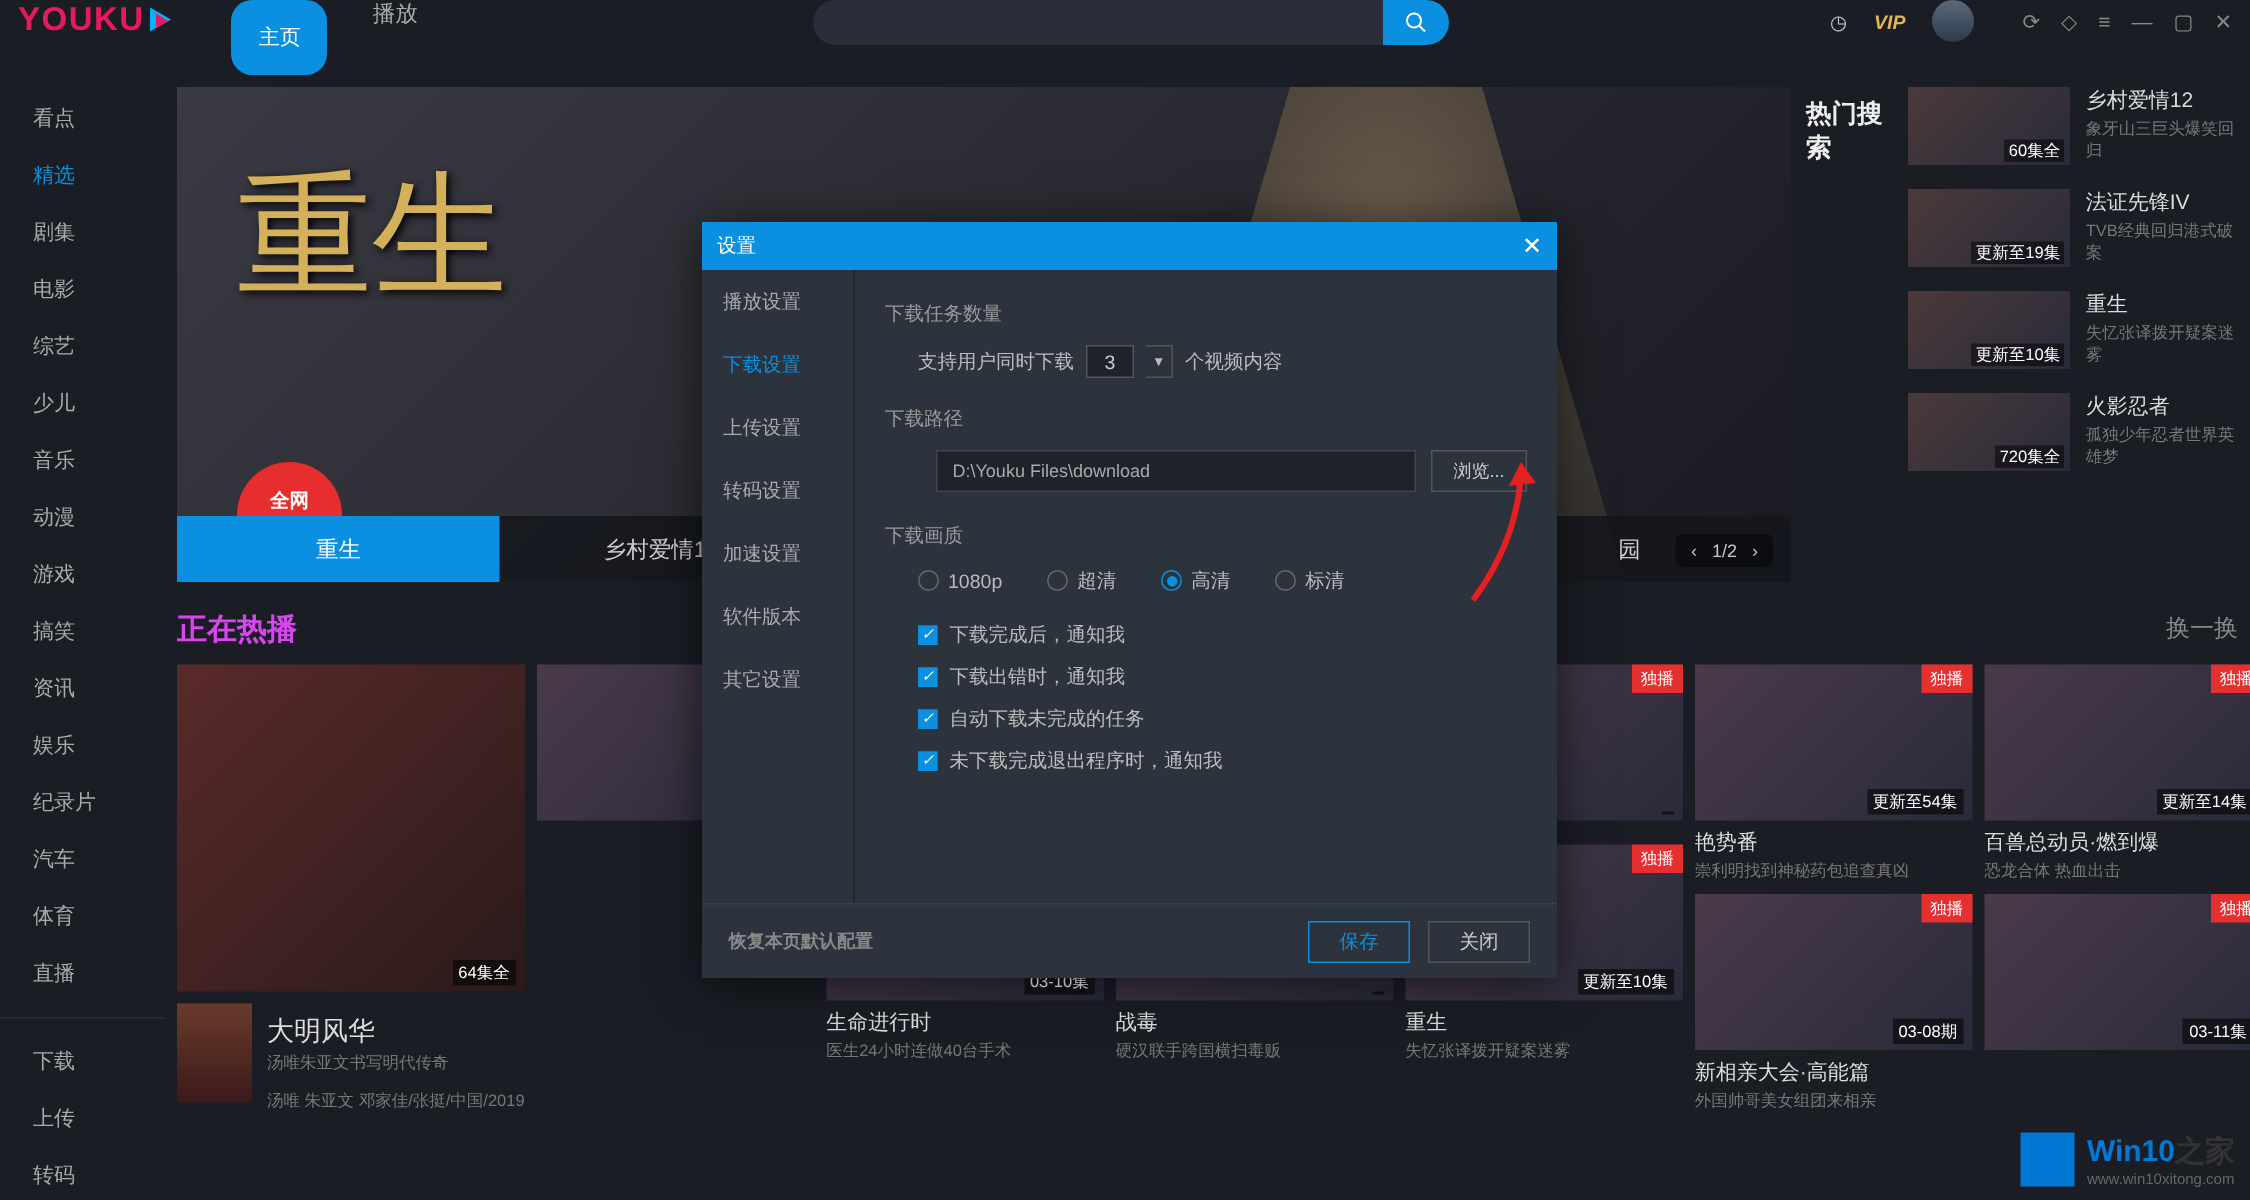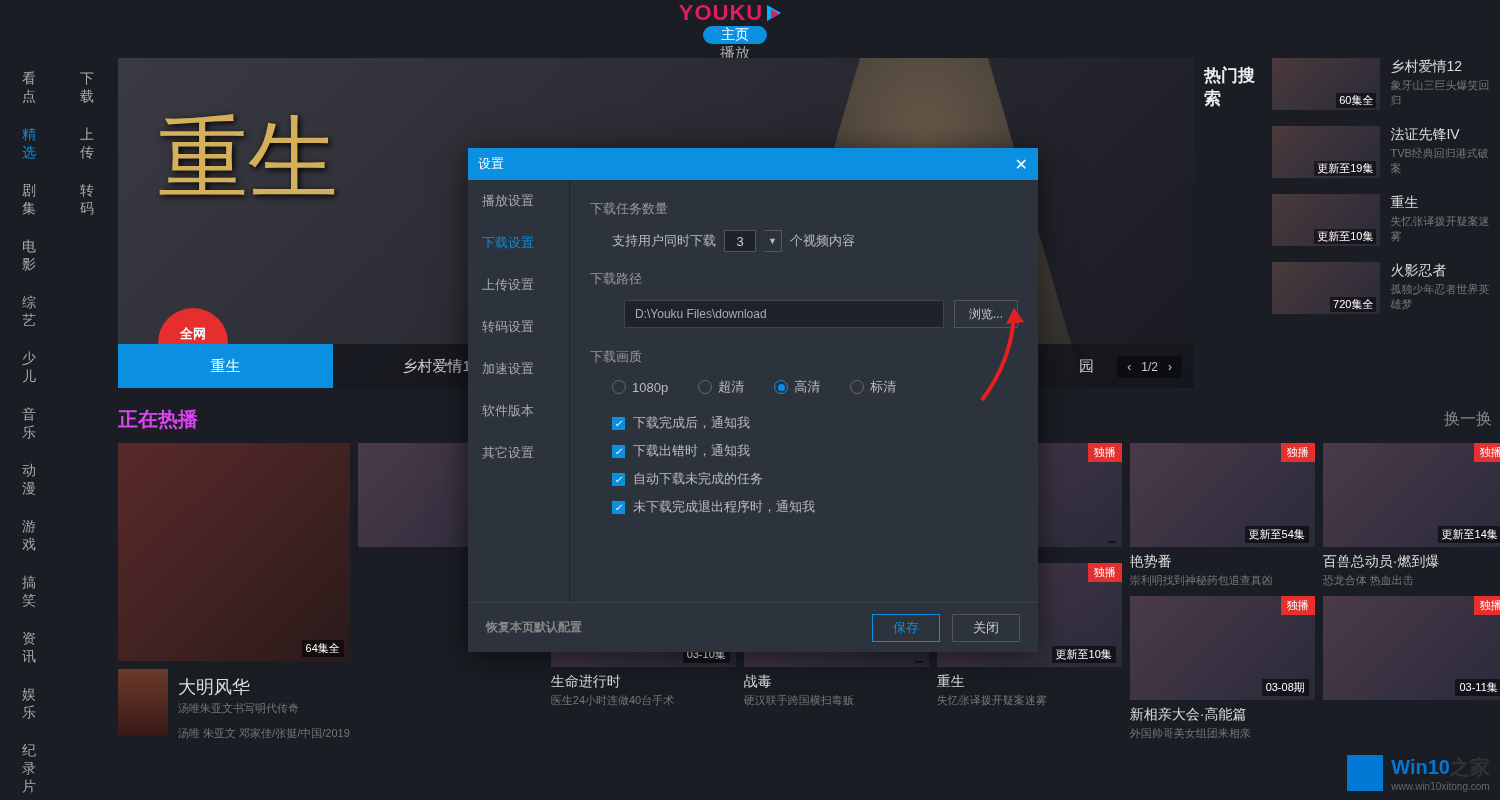--- a/index.html
+++ b/index.html
@@ -1,36 +1,36 @@
 <!DOCTYPE html>
 <html><head>
 <meta charset="utf-8">
 <style>
 * { margin:0; padding:0; box-sizing:border-box; font-family:"Microsoft YaHei",sans-serif; }
 body { background:#1a1d24; color:#c5c8ce; width:1500px; height:800px; overflow:hidden; position:relative; }
-.topbar { height:50px; display:flex; align-items:center; padding:0 12px; background:#1a1d24;flex-direction:column; }
+.topbar { height:50px; display:flex; align-items:flex-start; padding:0 12px; background:#1a1d24; }
 .logo { font-size:22px; font-weight:bold; letter-spacing:1px; margin-right:40px; display:flex; align-items:center; }
 .logo-text { color:#e71a5e; }
 .logo-play { width:0; height:0; border-left:14px solid #00b4ff; border-top:8px solid transparent; border-bottom:8px solid transparent; margin-left:4px; position:relative; }
 .logo-play::after { content:""; position:absolute; left:-10px; top:-4px; width:0; height:0; border-left:8px solid #e71a5e; border-top:5px solid transparent; border-bottom:5px solid transparent; }
-.nav-pill { background:#0b8fe0; color:#fff; padding:0 18px; border-radius:14px; font-size:14px; margin-right:30px; }
+.nav-pill { background:#0b8fe0; color:#fff; padding:16px 18px; border-radius:14px; font-size:14px; margin-right:30px; }
 .nav-link { font-size:15px; color:#aaa; margin-right:30px; }
 .search-wrap { display:flex; align-items:center; margin-left:auto; margin-right:auto; }
 .search-box { width:380px; height:30px; background:#2a2e38; border:none; border-radius:15px 0 0 15px; padding:0 14px; color:#ccc; outline:none; }
 .search-btn { width:44px; height:30px; background:#0b8fe0; border:none; border-radius:0 15px 15px 0; display:flex; align-items:center; justify-content:center; cursor:pointer; }
 .search-btn svg { width:16px; height:16px; stroke:#fff; fill:none; stroke-width:2; }
 .top-right { display:flex; align-items:center; gap:18px; margin-left:20px; }
 .top-right span { font-size:13px; cursor:pointer; }
 .vip { color:#e6b552; font-weight:bold; font-style:italic; }
 .avatar { width:28px; height:28px; border-radius:50%; background:linear-gradient(#5a6a7a,#2a3a4a); }
 .win-ctrl { display:flex; gap:14px; margin-left:14px; }
 .win-ctrl span { font-size:14px; color:#888; cursor:pointer; }
 
 .main { display:flex; height:750px; }
-.sidebar { width:110px; background:#1a1d24; padding-top:10px; display:flex; flex-direction:row; }
+.sidebar { width:110px; background:#1a1d24; padding-top:10px; display:flex; flex-direction:column; }
 .side-item { padding:10px 22px; font-size:14px; color:#aaa; cursor:pointer; }
 .side-item.active { color:#0b8fe0; }
 .side-sep { border-top:1px solid #2a2e38; margin:10px 0; }
 
 .content { flex:1; padding:0 8px; overflow:hidden; position:relative; }
 .hero { height:330px; display:flex; gap:8px; margin-top:8px; }
 .hero-main { flex:1; background:linear-gradient(135deg,#3a3a42,#1a1a22); position:relative; overflow:hidden; }
 .hero-title-art { position:absolute; left:40px; top:60px; font-size:90px; font-family:"KaiTi",serif; color:#d4b05a; text-shadow:2px 2px 6px #000; line-height:0.9; }
 .hero-badge { position:absolute; left:40px; top:250px; width:70px; height:70px; border-radius:50%; background:#e62e2e; color:#fff; display:flex; flex-direction:column; align-items:center; justify-content:center; font-size:13px; font-weight:bold; }
 .hero-person { position:absolute; right:110px; top:0; width:320px; height:330px; background:radial-gradient(ellipse at 50% 30%,#6a5a4a,#2a2a2a); clip-path:polygon(30% 0,70% 0,100% 100%,0 100%); }

